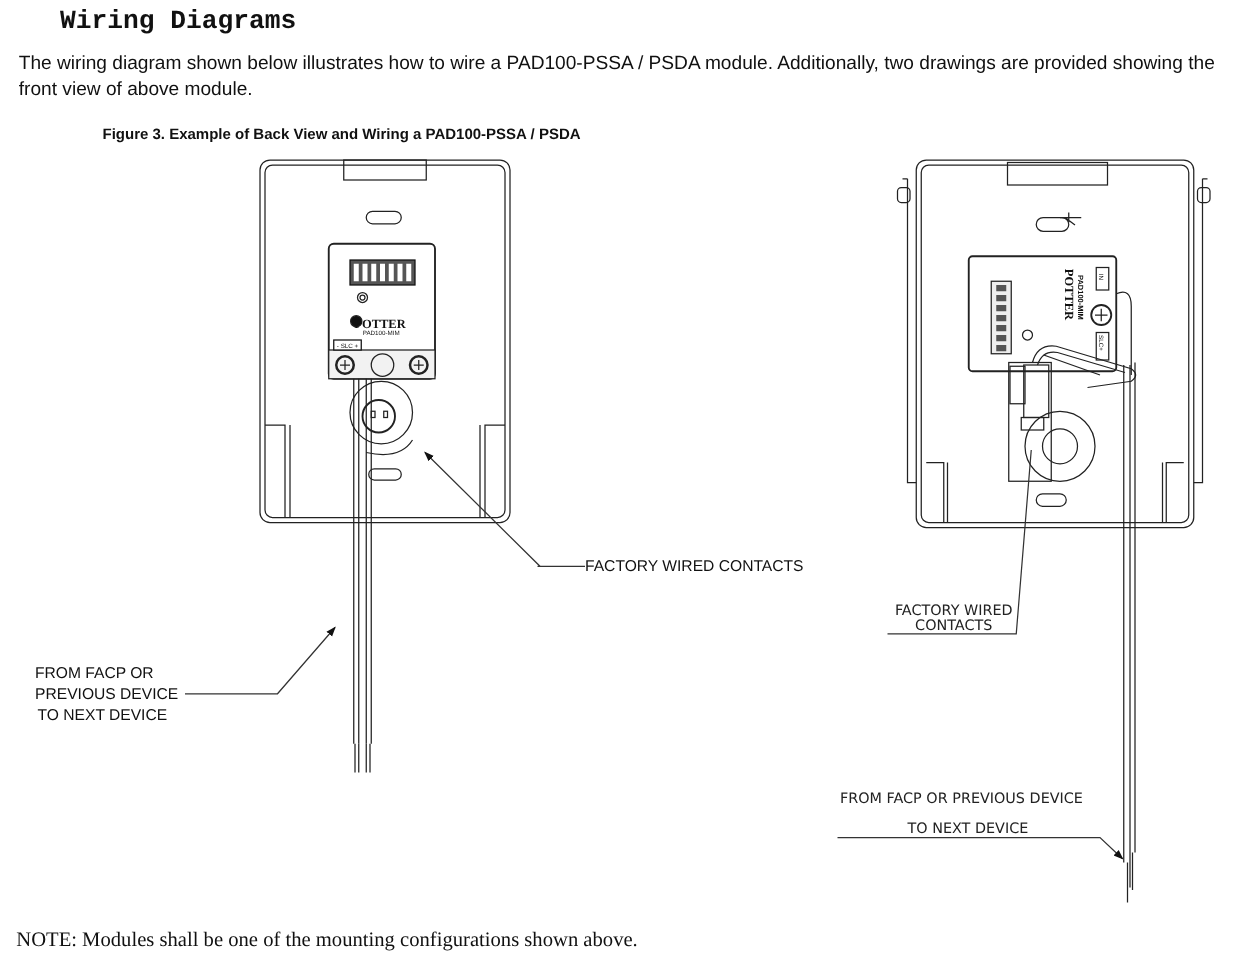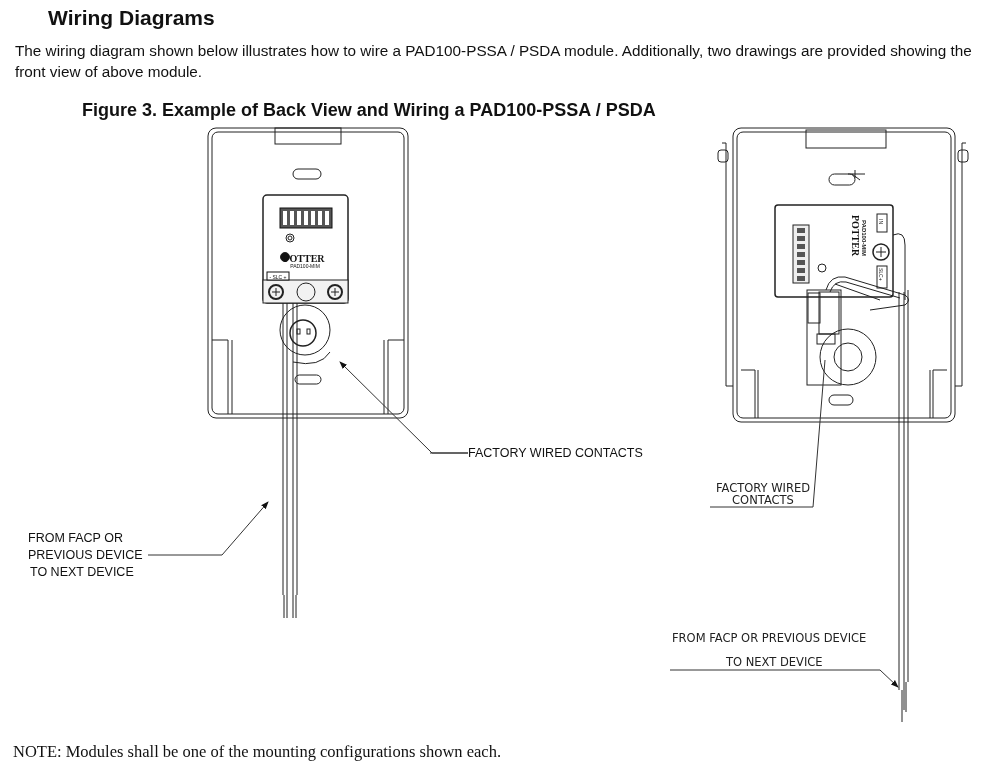--- a/index.html
+++ b/index.html
@@ -1,19 +1,19 @@
 <!DOCTYPE html>
 <html><head>
 <meta charset="utf-8">
 <style>
   html, body { margin: 0; padding: 0; background: #ffffff; }
   body { width: 990px; height: 773px; position: relative; overflow: hidden; font-family: "Liberation Sans", sans-serif; color: #111; }
-  .heading { position: absolute; left: 48px; top: 6px; font-size: 21px; font-weight: bold; margin: 0; }
+  .heading { position: absolute; left: 48px; top: 6px; font-size: 21px; font-weight: bold; margin: 0; font-family: Liberation Mono, monospace; }
   .intro { position: absolute; left: 15px; top: 40px; width: 965px; font-size: 15.3px; line-height: 21px; margin: 0; }
-  .caption { position: absolute; left: 82px; top: 100px; font-size: 18px; font-weight: bold; margin: 0; }
+  .caption { position: absolute; left: 82px; top: 100px; font-size: 12px; font-weight: bold; margin: 0; }
   .note { position: absolute; left: 13px; top: 742px; font-family: "Liberation Serif", serif; font-size: 16.5px; margin: 0; }
   svg.fig { position: absolute; left: 0; top: 0; }
   .lbl { font-family: "Liberation Sans", sans-serif; font-size: 12.5px; fill: #111; }
   .lbl2 { font-family: "DejaVu Sans", sans-serif; font-size: 11.5px; fill: #222; }
   .tiny { font-family: "Liberation Sans", sans-serif; font-size: 5px; fill: #111; }
   .brand { font-family: "Liberation Serif", serif; font-weight: bold; font-size: 10px; fill: #111; }
 </style>
 </head>
 <body>
 
@@ -152,13 +152,13 @@
   <g>
     <text x="763" y="492" class="lbl2" text-anchor="middle">FACTORY WIRED</text>
     <text x="763" y="504" class="lbl2" text-anchor="middle">CONTACTS</text>
   </g>
   <g>
     <text x="672" y="642" class="lbl2">FROM FACP OR PREVIOUS DEVICE</text>
     <text x="726" y="666" class="lbl2">TO NEXT DEVICE</text>
   </g>
 </svg>
 
-<p class="note">NOTE: Modules shall be one of the mounting configurations shown each.</p>
+<p class="note">NOTE: Modules shall be one of the mounting configurations shown above.</p>
 
 </body></html>

